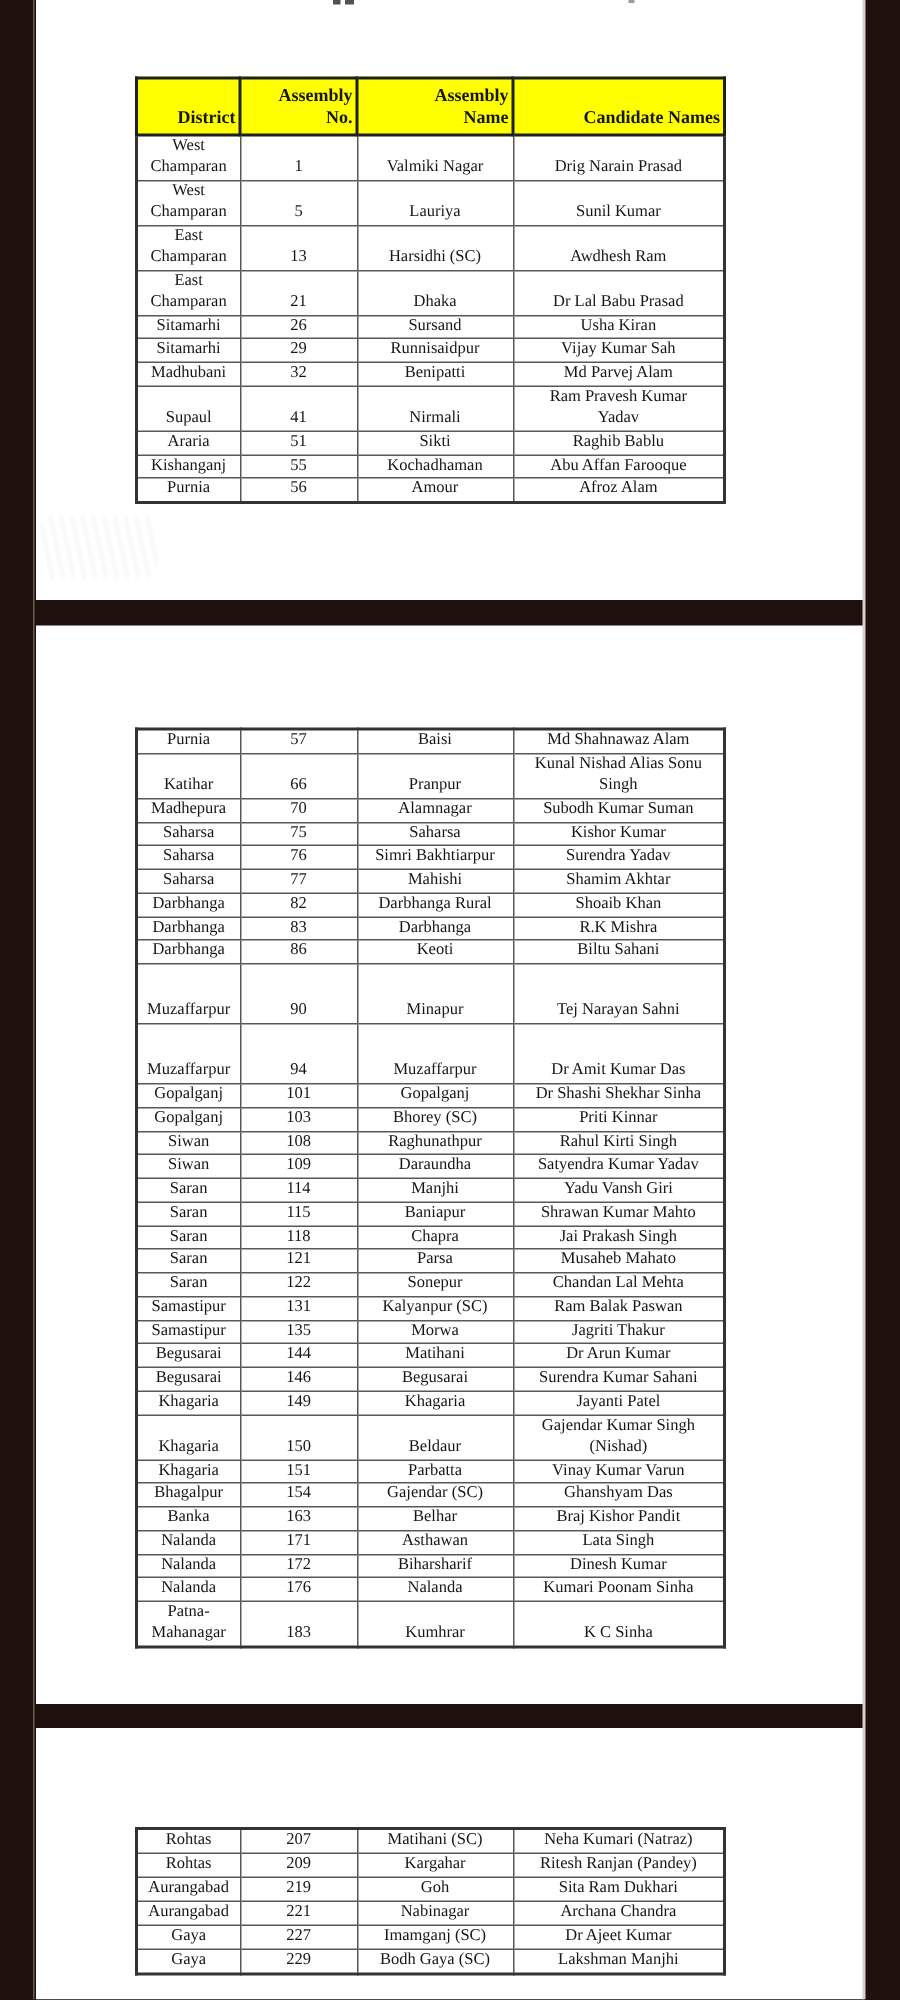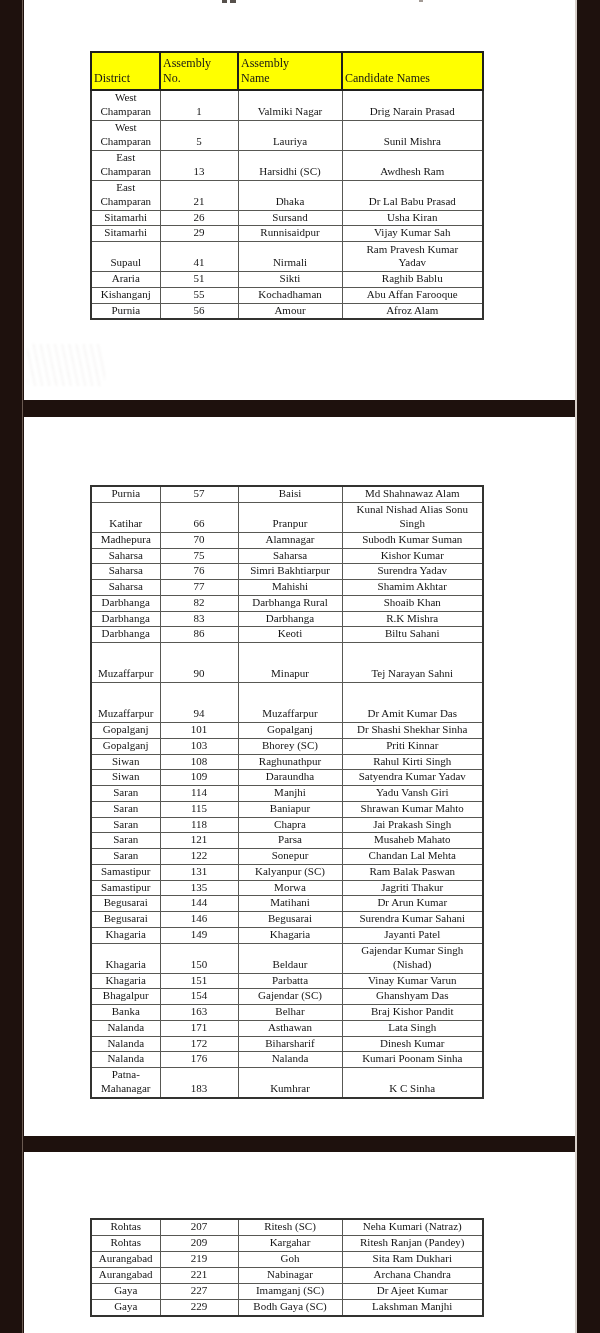--- a/index.html
+++ b/index.html
@@ -24,22 +24,22 @@
   #page2 table.cand{top:68px;}
   #page3 table.cand{top:66px;}
   .cand td{
     border:1px solid #585854;
     text-align:center;vertical-align:bottom;
     white-space:pre-line;padding:0 2px 1px;line-height:1.25;overflow:hidden;
   }
   .cand th{
     background:#ffff00;
     border:2px solid #1f1f1d;
-    font-weight:normal;font-size:12px;line-height:1.25;
-    text-align:left;vertical-align:bottom;
+    font-weight:bold;font-size:12px;line-height:1.25;
+    text-align:right;vertical-align:bottom;
     white-space:pre-line;padding:0 2px 3px;
   }
   .cand thead tr{height:38px;}
   .frag{position:absolute;z-index:6;}
   .frag.a{left:222px;top:0;width:5px;height:3px;background:#56504c;}
   .frag.b{left:230px;top:0;width:6px;height:3px;background:#56504c;}
   .frag.c{left:419px;top:0;width:4px;height:2px;background:#a29a95;}
   .watermark{
     position:absolute;left:3px;top:344px;width:78px;height:42px;
     background:repeating-linear-gradient(78deg, rgba(150,135,125,.5) 0 2px, transparent 2px 7px);
@@ -76,21 +76,21 @@
 Champaran</td>
           <td>1</td>
           <td>Valmiki Nagar</td>
           <td>Drig Narain Prasad</td>
         </tr>
         <tr style="height: 30px;">
           <td>West
 Champaran</td>
           <td>5</td>
           <td>Lauriya</td>
-          <td>Sunil Mishra</td>
+          <td>Sunil Kumar</td>
         </tr>
         <tr style="height: 30px;">
           <td>East
 Champaran</td>
           <td>13</td>
           <td>Harsidhi (SC)</td>
           <td>Awdhesh Ram</td>
         </tr>
         <tr style="height: 30px;">
           <td>East
@@ -103,20 +103,26 @@
           <td>Sitamarhi</td>
           <td>26</td>
           <td>Sursand</td>
           <td>Usha Kiran</td>
         </tr>
         <tr style="height: 15px;">
           <td>Sitamarhi</td>
           <td>29</td>
           <td>Runnisaidpur</td>
           <td>Vijay Kumar Sah</td>
+        </tr>
+        <tr style="height: 15px;">
+          <td>Madhubani</td>
+          <td>32</td>
+          <td>Benipatti</td>
+          <td>Md Parvej Alam</td>
         </tr>
         <tr style="height: 30px;">
           <td>Supaul</td>
           <td>41</td>
           <td>Nirmali</td>
           <td>Ram Pravesh Kumar
 Yadav</td>
         </tr>
         <tr style="height: 15px; padding-left: 39px;">
           <td>Araria</td>
@@ -360,21 +366,21 @@
     <colgroup>
       <col style="width:69px">
         <col style="width:78px">
         <col style="width:104px">
         <col style="width:141px">
     </colgroup>
     <tbody>
         <tr style="height: 16px;">
           <td>Rohtas</td>
           <td>207</td>
-          <td>Ritesh (SC)</td>
+          <td>Matihani (SC)</td>
           <td>Neha Kumari (Natraz)</td>
         </tr>
         <tr style="height: 16px;">
           <td>Rohtas</td>
           <td>209</td>
           <td>Kargahar</td>
           <td>Ritesh Ranjan (Pandey)</td>
         </tr>
         <tr style="height: 16px;">
           <td>Aurangabad</td>

